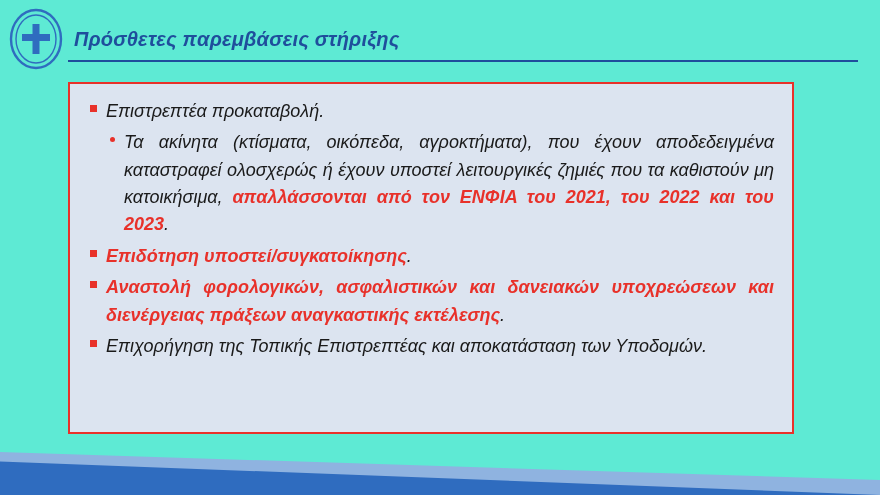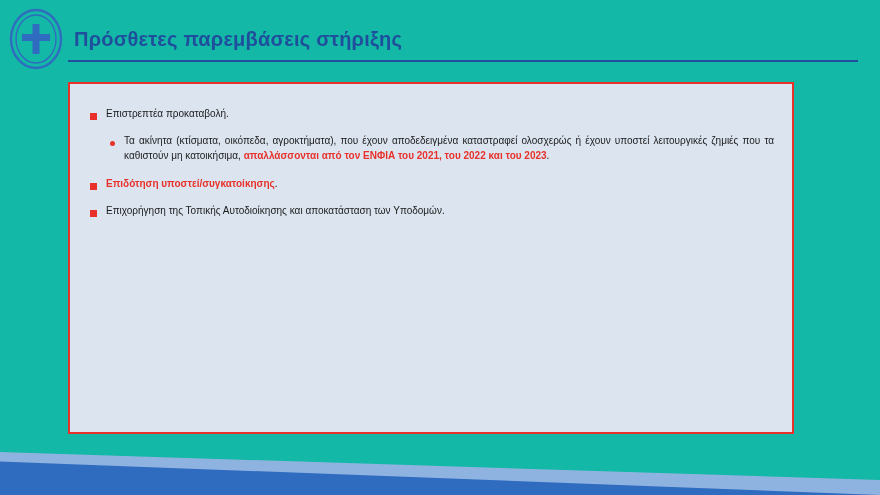--- a/index.html
+++ b/index.html
@@ -11,21 +11,22 @@
     height: 495px;
     background: #ffffff;
     font-family: "Liberation Sans", sans-serif;
     overflow: hidden;
     position: relative;
   }
 
   .slide {
     position: absolute;
     inset: 0;
-    background: #14b8a6;
+    background: #5eead4;
+    font-style: italic;
   }
 
   
   .header-rule {
     position: absolute;
     left: 68px;
     top: 60px;
     width: 790px;
     height: 2px;
     background: #1f4e9c;
@@ -60,25 +61,25 @@
     height: 352px;
     border: 2px solid #e8312a;
     background: #dce4f0;
     box-sizing: border-box;
     padding: 10px 18px 8px 14px;
   }
 
   .line {
     position: relative;
     color: #1a1a1a;
-    font-size: 10px;
+    font-size: 18px;
     line-height: 1.52;
     text-align: justify;
     text-justify: inter-word;
-    margin: 12px 0 1px 0;
+    margin: 4px 0 1px 0;
   }
 
   
   .lvl1 {
     padding-left: 22px;
   }
   .lvl1::before {
     content: "";
     position: absolute;
     left: 6px;
@@ -165,23 +166,26 @@
 
 
     <div class="line lvl2 para">
       <span class="black">Τα ακίνητα (κτίσματα, οικόπεδα, αγροκτήματα), που έχουν αποδεδειγμένα καταστραφεί ολοσχερώς ή έχουν υποστεί λειτουργικές ζημιές που τα καθιστούν μη κατοικήσιμα, </span><span class="red">απαλλάσσονται από τον ΕΝΦΙΑ του 2021, του 2022 και του 2023</span><span class="black">.</span>
     </div>
 
     <div class="line lvl1 para">
       <span class="red">Επιδότηση υποστεί/συγκατοίκησης</span><span class="black">.</span>
     </div>
 
+    <div class="line lvl1 para">
+      <span class="red">Αναστολή φορολογικών, ασφαλιστικών και δανειακών υποχρεώσεων και διενέργειας πράξεων αναγκαστικής εκτέλεσης</span><span class="black">.</span>
+    </div>
 
     <div class="line lvl1">
-      <span class="black">Επιχορήγηση της Τοπικής Αυτοδιοίκησης και αποκατάσταση των Υποδομών.</span>
+      <span class="black">Επιχορήγηση της Τοπικής Επιστρεπτέας και αποκατάσταση των Υποδομών.</span>
     </div>
 
   </div>
 
   <div class="band-light"></div>
   <div class="band-dark"></div>
 
 </div>
 
 </body></html>

